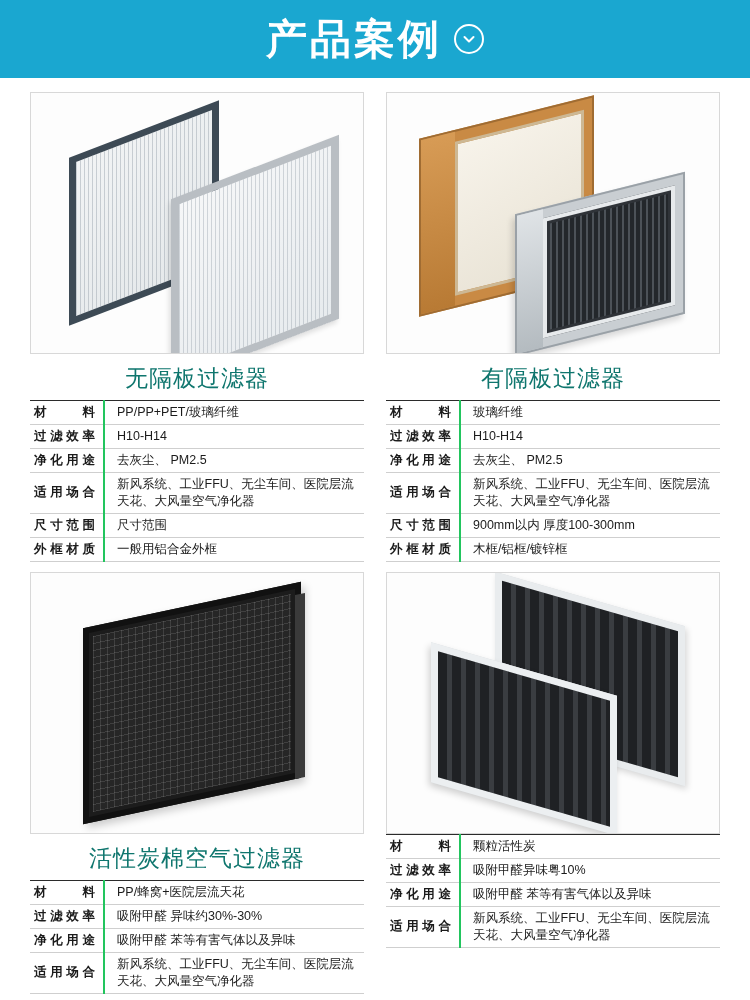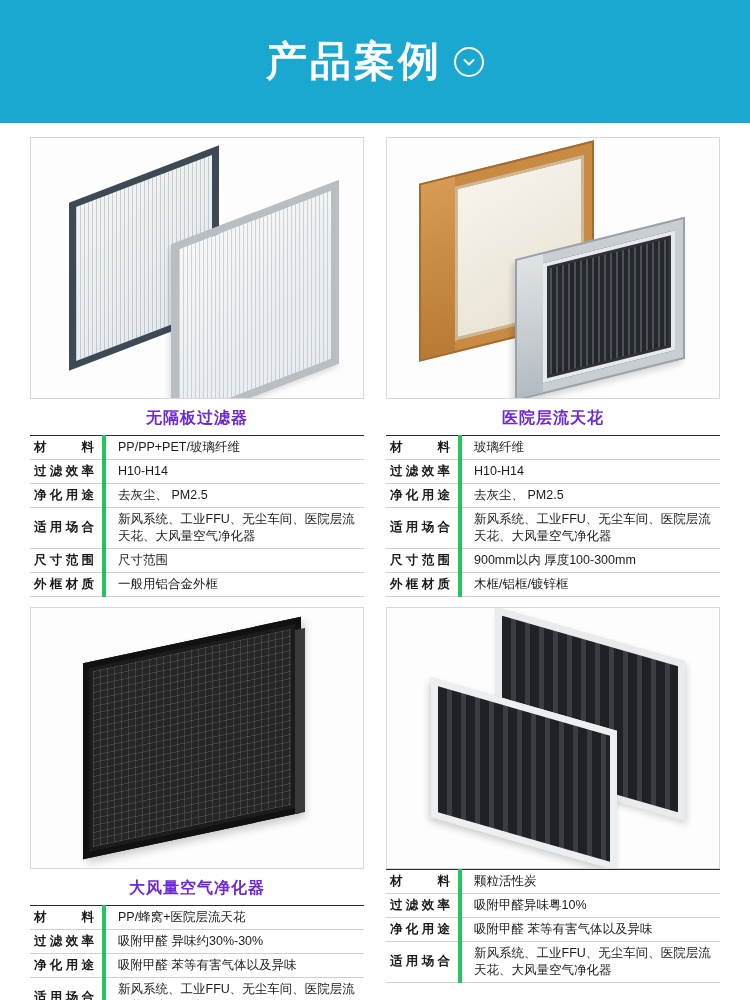--- a/index.html
+++ b/index.html
@@ -12,21 +12,21 @@
   .page {
     position: relative;
     width: 750px; height: 1000px;
     overflow: hidden;
     background: #ffffff;
   }
   
   .banner {
     position: relative;
     width: 750px;
-    height: 123px;
+    height: 78px;
     background: #1aa7d0;
     display: flex;
     align-items: center;
     justify-content: center;
   }
   .banner-inner {
     display: flex;
     align-items: center;
     gap: 12px;
   }
@@ -60,23 +60,23 @@
   .photo {
     width: 100%;
     height: 262px;
     border: 1px solid #d8d8d8;
     background: #fdfdfd;
     position: relative;
     overflow: hidden;
   }
   .card-title {
     text-align: center;
-    color: #6d28d9;
-    font-size: 16px;
-    font-weight: bold;
+    color: #0f766e;
+    font-size: 23px;
+    font-weight: normal;
     letter-spacing: 1px;
     padding: 9px 0 6px 0;
   }
 
   
   table.spec {
     width: 100%;
     border-collapse: collapse;
     font-size: 12.5px;
     color: #1b1b1b;
@@ -85,21 +85,21 @@
   table.spec tr { border-bottom: 1px solid #cfcfcf; }
   table.spec tr:first-child { border-top: 1px solid #2b2b2b; }
   table.spec td { padding: 3px 4px; vertical-align: middle; }
   table.spec td.k {
     width: 74px;
     font-weight: bold;
     text-align: justify;
     text-align-last: justify;
     padding-right: 8px;
     white-space: nowrap;
-    border-right: 4px solid #22c55e;
+    border-right: 2px solid #22c55e;
   }
   table.spec td.v {
     padding-left: 12px;
     line-height: 1.35;
   }
 
   
   .filter-a-back {
     position: absolute;
     left: 38px; top: 36px;
@@ -285,21 +285,21 @@
       <div class="photo">
         <div class="box-b-back">
           <div class="side"></div>
           <div class="face"></div>
         </div>
         <div class="box-b-front">
           <div class="side"></div>
           <div class="face"></div>
         </div>
       </div>
-      <div class="card-title">医院层流天花</div>
+      <div class="card-title">有隔板过滤器</div>
       <table class="spec">
         <tbody>
             <tr>
           <td class="k">材料</td>
           <td class="v">玻璃纤维</td>
         </tr>
         <tr>
           <td class="k">过滤效率</td>
           <td class="v">H10-H14</td>
         </tr>
@@ -322,21 +322,21 @@
       </tbody>
         </table>
     </div>
 
     <div class="card">
       <div class="photo">
         <div class="carbon-c">
           <div class="edge"></div>
         </div>
       </div>
-      <div class="card-title">大风量空气净化器</div>
+      <div class="card-title">活性炭棉空气过滤器</div>
       <table class="spec">
         <tbody>
             <tr>
           <td class="k">材料</td>
           <td class="v">PP/蜂窝+医院层流天花</td>
         </tr>
         <tr>
           <td class="k">过滤效率</td>
           <td class="v">吸附甲醛  异味约30%-30%</td>
         </tr>

